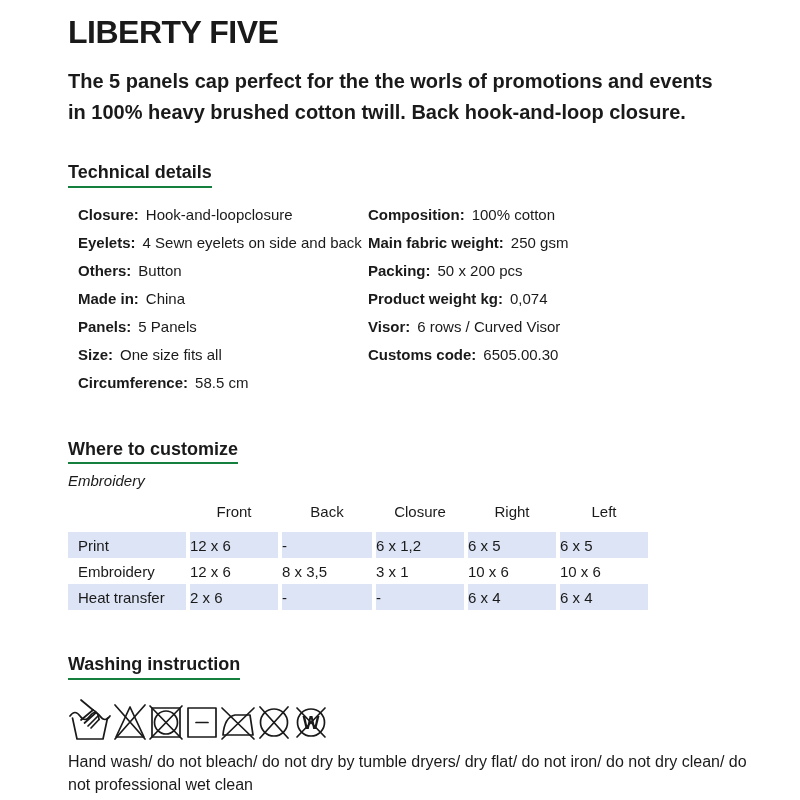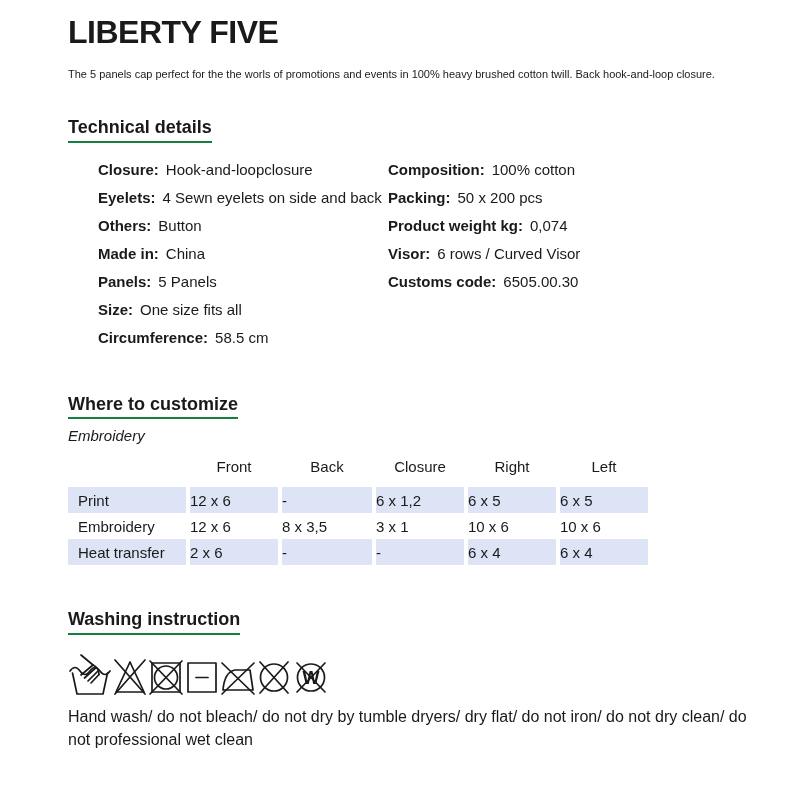--- a/index.html
+++ b/index.html
@@ -15,44 +15,45 @@
 
   h1.title {
     margin: 6px 0 0 0;
     font-size: 32px;
     line-height: 1.0;
     font-weight: bold;
     letter-spacing: -0.5px;
   }
   p.desc {
     margin: 18px 0 0 0;
-    font-size: 11px;
+    font-size: 20px;
     line-height: 1.55;
     max-width: 668px;
+    font-weight: bold;
   }
   h2.section {
     margin: 0;
     font-size: 18px;
     font-weight: bold;
     line-height: 1.2;
   }
   h2.section .u {
     border-bottom: 2px solid #15803d;
     padding-bottom: 2px;
     display: inline-block;
   }
   h2.tech-h { margin-top: 34px; }
   h2.cust-h { margin-top: 42px; }
   h2.wash-h { margin-top: 44px; }
 
   .tech { display: flex; margin-top: 13px; }
   .tech-col { font-size: 15px; }
   .tech-col.left  { width: 300px; padding-left: 10px; box-sizing: border-box; }
   .tech-col.right { flex: 1; }
-  .trow { line-height: 28px; white-space: nowrap; margin-left: 20px; }
+  .trow { line-height: 28px; white-space: nowrap; }
   .trow .lbl { font-weight: bold; margin-right: 7px; }
 
   p.unit { margin: 8px 0 0 0; font-size: 15px; font-style: italic; }
 
   table.cust {
     border-collapse: separate;
     border-spacing: 4px 0;
     margin: 14px 0 0 -4px;
     font-size: 15px;
     table-layout: fixed;
@@ -93,20 +94,21 @@
         <div class="trow"><span class="lbl">Closure:</span><span>Hook-and-loopclosure</span></div>
         <div class="trow"><span class="lbl">Eyelets:</span><span>4 Sewn eyelets on side and back</span></div>
         <div class="trow"><span class="lbl">Others:</span><span>Button</span></div>
         <div class="trow"><span class="lbl">Made in:</span><span>China</span></div>
         <div class="trow"><span class="lbl">Panels:</span><span>5 Panels</span></div>
         <div class="trow"><span class="lbl">Size:</span><span>One size fits all</span></div>
         <div class="trow"><span class="lbl">Circumference:</span><span>58.5 cm</span></div>
       </div>
     <div class="tech-col right" id="tech-right">
         <div class="trow"><span class="lbl">Composition:</span><span>100% cotton</span></div>
+        <div class="trow"><span class="lbl">Main fabric weight:</span><span>250 gsm</span></div>
         <div class="trow"><span class="lbl">Packing:</span><span>50 x 200 pcs</span></div>
         <div class="trow"><span class="lbl">Product weight kg:</span><span>0,074</span></div>
         <div class="trow"><span class="lbl">Visor:</span><span>6 rows / Curved Visor</span></div>
         <div class="trow"><span class="lbl">Customs code:</span><span>6505.00.30</span></div>
       </div>
   </div>
 
   <h2 class="section cust-h"><span class="u">Where to customize</span></h2>
 
   <p class="unit">Embroidery</p>

